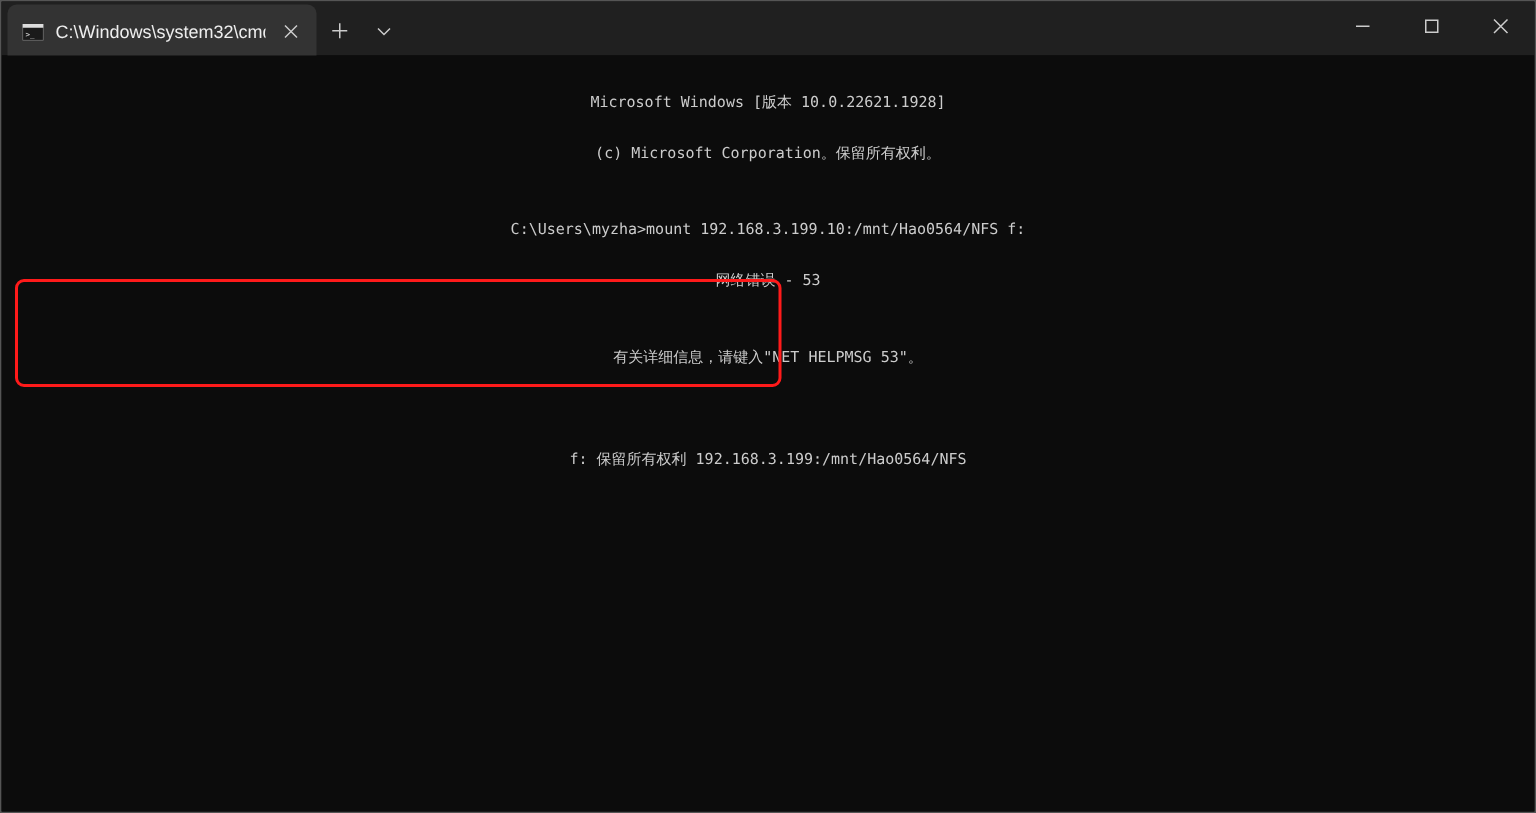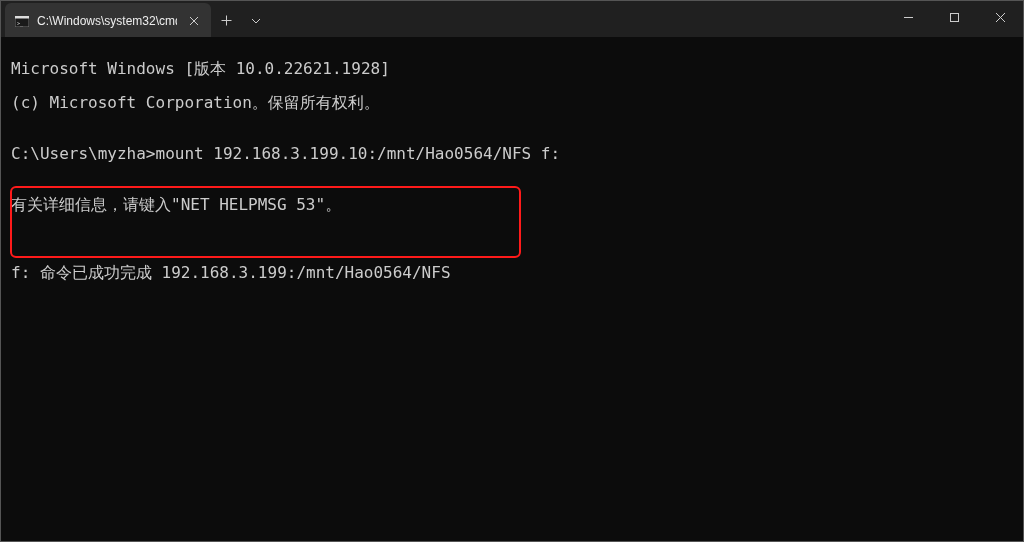--- a/index.html
+++ b/index.html
@@ -80,26 +80,27 @@
       display: flex;
       align-items: center;
       justify-content: center;
       color: #ccc;
       cursor: pointer;
     }
     .terminal {
       padding: 6px 10px;
       color: #cccccc;
       background: #0c0c0c;
-      font-size: 16px;
+      font-size: 10px;
       line-height: 17px;
       height: calc(542px - 36px);
       white-space: pre;
       font-family: Consolas, 'NSimSun', 'SimSun', monospace;
       position: relative;
+      text-align: center;
     }
     .line { white-space: pre; }
     .highlight-box {
       position: absolute;
       border: 2px solid #ff1a1a;
       border-radius: 6px;
       left: 9px;
       top: 149px;
       width: 511px;
       height: 72px;
@@ -160,21 +161,22 @@
         </svg>
     </div>
   </div>
 </div>
 
 <div class="terminal">
 <div class="line">Microsoft Windows [版本 10.0.22621.1928]</div>
 <div class="line">(c) Microsoft Corporation。保留所有权利。</div>
 <div class="line"></div>
 <div class="line">C:\Users\myzha&gt;mount 192.168.3.199.10:/mnt/Hao0564/NFS f:</div>
+<div class="line">网络错误 - 53</div>
 <div class="line"></div>
 <div class="line">有关详细信息，请键入"NET HELPMSG 53"。</div>
 <div class="line"></div>
 <div class="line"></div>
-<div class="line">f: 命令已成功完成 192.168.3.199:/mnt/Hao0564/NFS</div>
+<div class="line">f: 保留所有权利 192.168.3.199:/mnt/Hao0564/NFS</div>
 <div class="line"></div>
 <div class="line"></div>
 <div class="highlight-box"></div>
 </div>
 
 </body></html>

